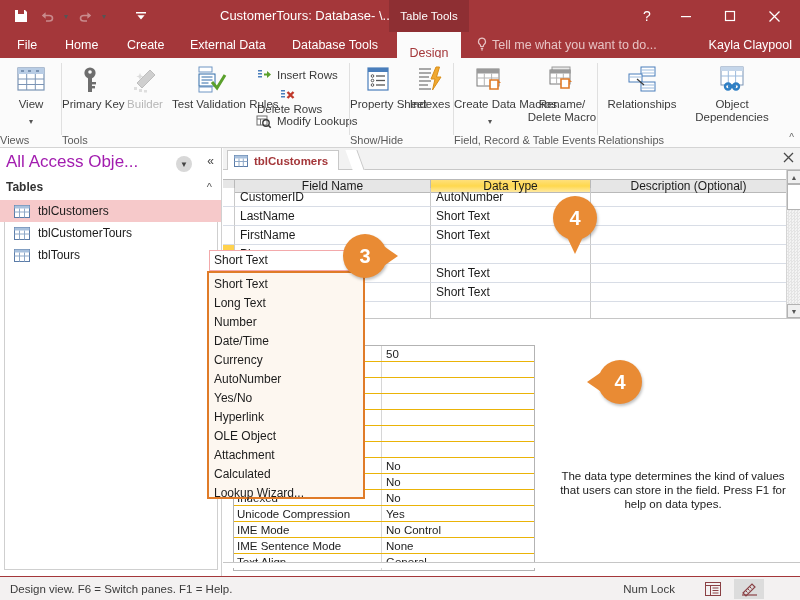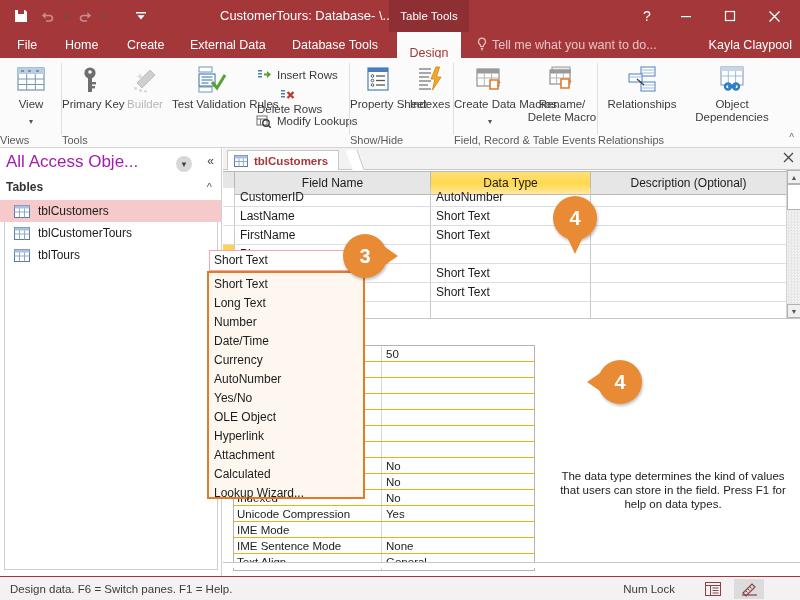--- a/index.html
+++ b/index.html
@@ -79,21 +79,21 @@
   .doctab { position:absolute; left:4px; top:2px; height:20px; background:#fff; border:1px solid #c8c8c8;
     border-bottom:none; display:flex; align-items:center; padding:0 10px 0 6px; }
   .doctab .tbl-ic { width:14px; height:12px; margin-right:6px; }
   .doctab .lbl { font-size:11.5px; color:#a4373a; font-weight:bold; }
   .doctab-skew { position:absolute; left:126px; top:2px; width:12px; height:20px;
     background:#fff; border-right:1px solid #c8c8c8; transform:skewX(20deg); }
   .doc-close { position:absolute; right:6px; top:3px; color:#4a4a4a; font-size:13px; }
 
   
   .grid { position:absolute; left:223px; top:22px; width:577px; height:148px; background:#fff; }
-  .gridhead { position:absolute; left:0; top:1px; height:24px; width:563px; display:flex; }
+  .gridhead { position:absolute; left:0; top:9px; height:14px; width:563px; display:flex; }
   .gh-sel { width:12px; background:#e6e6e6; border:1px solid #b9b9b9; border-left:none; }
   .gh-cell { background:#e6e6e6; border:1px solid #b9b9b9; border-left:none;
     display:flex; align-items:center; justify-content:center; font-size:12px; color:#1c1c1c; }
   .gh-cell.active { background:linear-gradient(180deg,#ffe07a 0%,#ffd84d 50%,#ffe9a0 100%); }
   .gridrows { position:absolute; left:0; top:18px; width:563px; }
   .grow { height:19px; display:flex; }
   .gsel { width:12px; border-right:1px solid #c9c9c9; border-bottom:1px solid #d8dde6; background:#fff; }
   .gsel.cur { background:#ffd24d; }
   .gcell { border-right:1px solid #c9c9c9; border-bottom:1px solid #d8dde6;
     padding-left:5px; display:flex; align-items:center; font-size:12px; color:#1c1c1c; white-space:nowrap; }
@@ -592,20 +592,21 @@
         <div class="prow">
           <div class="pname">Indexed</div>
           <div class="pval">No</div>
         </div>
         <div class="prow">
           <div class="pname">Unicode Compression</div>
           <div class="pval">Yes</div>
         </div>
         <div class="prow">
           <div class="pname">IME Mode</div>
+          <div class="pval">No Control</div>
         </div>
         <div class="prow">
           <div class="pname">IME Sentence Mode</div>
           <div class="pval">None</div>
         </div>
         <div class="prow">
           <div class="pname">Text Align</div>
           <div class="pval">General</div>
         </div>
       </div>
@@ -624,22 +625,22 @@
     </div>
 
     <div class="ddlist" style="left:207px; top:123px;">
       <div class="dd-item">Short Text</div>
       <div class="dd-item">Long Text</div>
       <div class="dd-item">Number</div>
       <div class="dd-item">Date/Time</div>
       <div class="dd-item">Currency</div>
       <div class="dd-item">AutoNumber</div>
       <div class="dd-item">Yes/No</div>
+      <div class="dd-item">Hyperlink</div>
       <div class="dd-item">OLE Object</div>
-      <div class="dd-item">Hyperlink</div>
       <div class="dd-item">Attachment</div>
       <div class="dd-item">Calculated</div>
       <div class="dd-item">Lookup Wizard...</div>
     </div>
 
   </div>
 
   <div class="callout" style="left:343px; top:234px;">
     <div class="cbubble">
       <span>3</span>
@@ -655,21 +656,21 @@
   </div>
 
   <div class="callout" style="left:598px; top:360px;">
     <div class="cbubble">
       <span>4</span>
       <span class="ctail-l"></span>
     </div>
   </div>
 
   <div class="statusbar">
-    <div class="status-text">Design data.  F6 = Switch panes.  F1 = Help.</div>
+    <div class="status-text">Design view.  F6 = Switch panes.  F1 = Help.</div>
     <div class="numlock">Num Lock</div>
     <div class="viewbtn" style="right:72px;">
       <svg width="16" height="14" viewBox="0 0 16 14">
           <rect x="0.5" y="0.5" width="15" height="13" fill="none" stroke="#8a4044"></rect>
           <path stroke="#8a4044" d="M0.5 3.5h15M5.5 3.5v10"></path>
           <path stroke="#8a4044" d="M7.5 6h6M7.5 8.5h6M7.5 11h6"></path>
         </svg>
     </div>
     <div class="viewbtn active" style="right:36px;">
       <svg width="17" height="15" viewBox="0 0 17 15">

